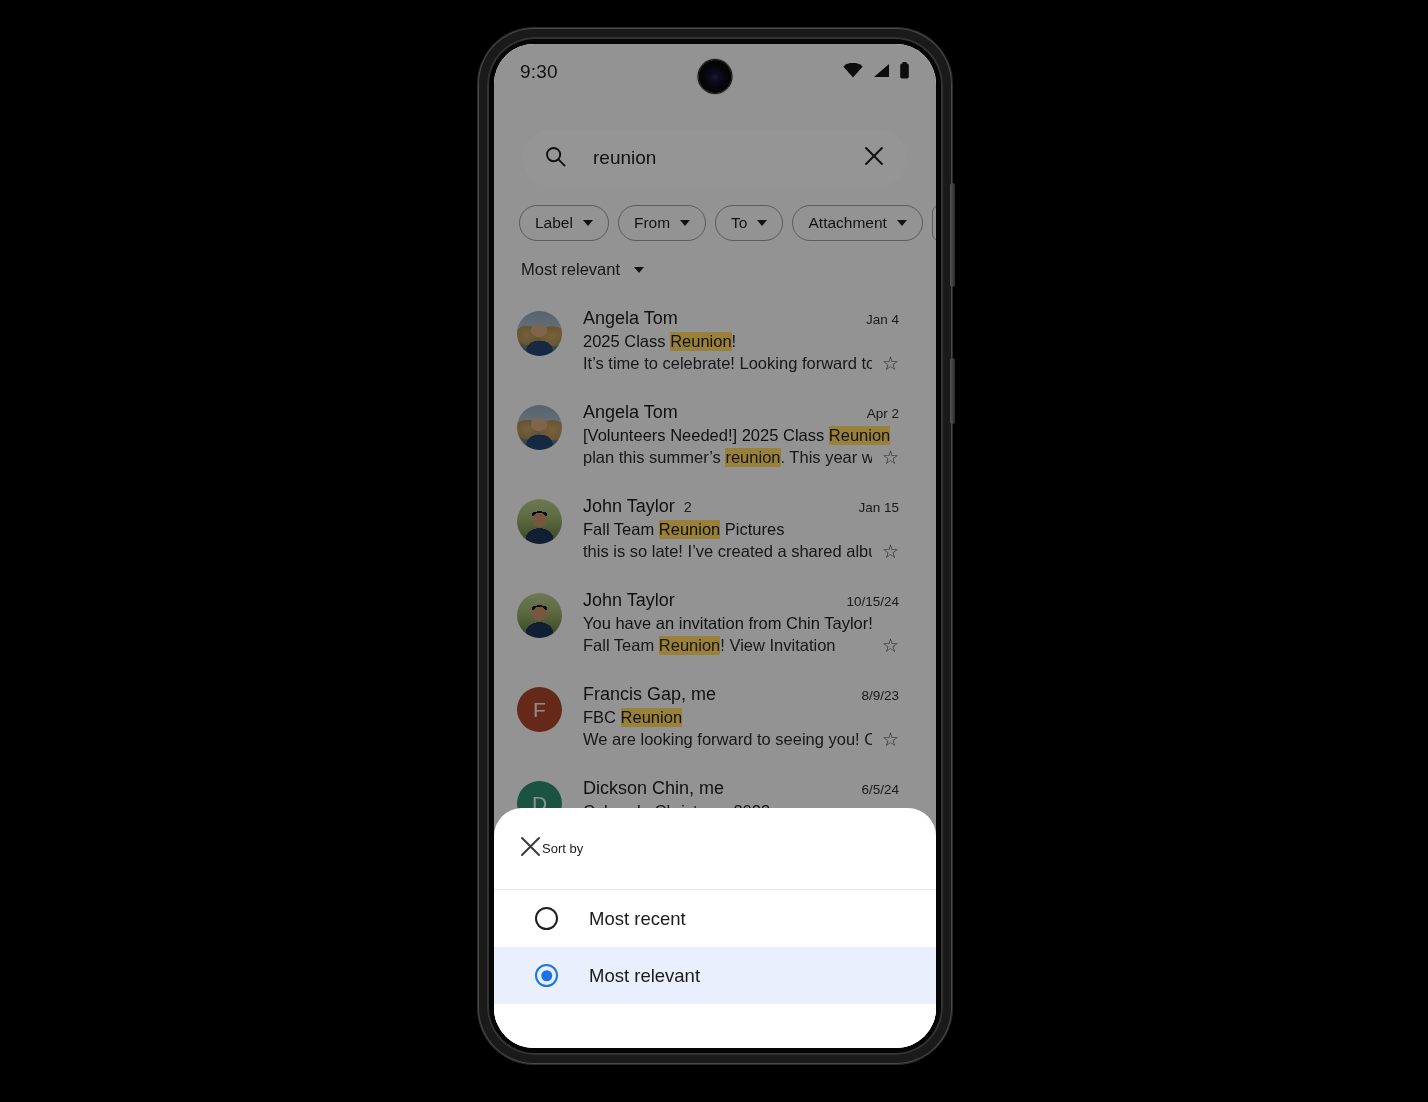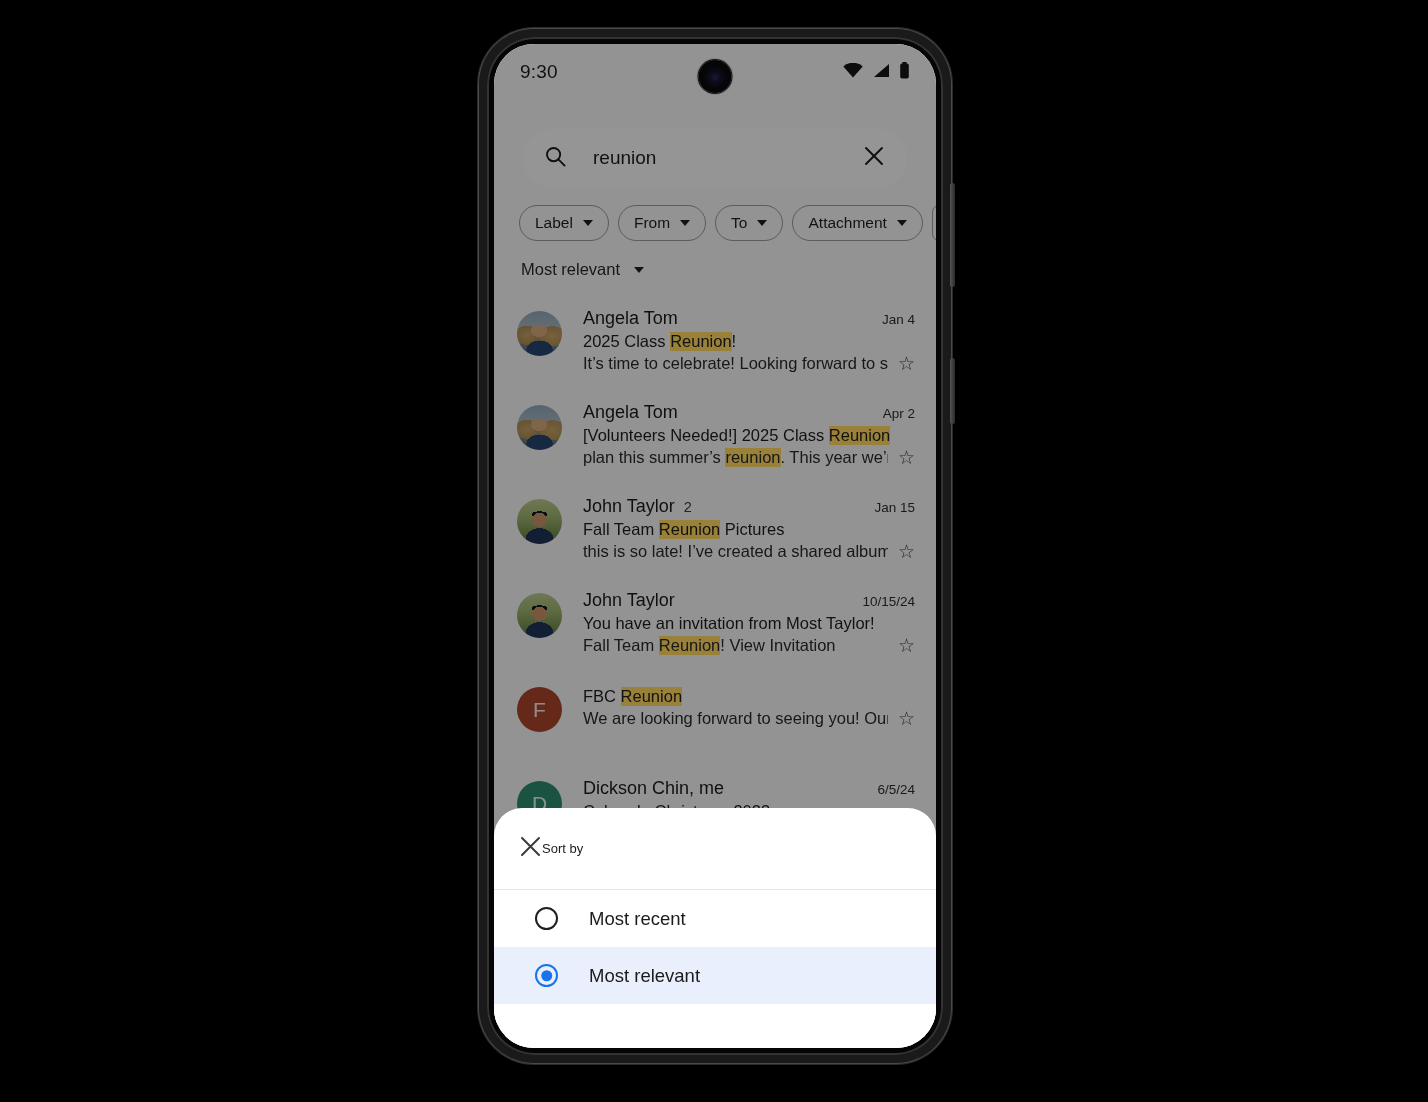--- a/index.html
+++ b/index.html
@@ -148,21 +148,21 @@
 
   
   #email-list {
     position: absolute;
     left: 0; right: 0; top: 252px; bottom: 0;
     z-index: 2;
   }
   .email-row {
     position: relative;
     display: flex;
-    padding: 12px 21px 10px 23px;
+    padding: 12px 37px 10px 23px;
     min-height: 94px;
   }
   .avatar {
     flex: none;
     width: 45px; height: 45px;
     border-radius: 50%;
     overflow: hidden;
     margin-top: 3px;
     display: flex; align-items: center; justify-content: center;
     font-size: 21px; color: rgba(255,255,255,0.88);
@@ -407,30 +407,34 @@
           </div>
         </div>
       </div>
       <div class="email-row">
         <div class="avatar ava-john"></div>
         <div class="email-body">
           <div class="email-line1">
             <span class="sender">John Taylor</span>
             <span class="date">10/15/24</span>
           </div>
-          <div class="subject">You have an invitation from Most Taylor!</div>
+          <div class="subject">You have an invitation from Chin Taylor!</div>
           <div class="snippet-line">
             <div class="snippet">Fall Team <span class="hl">Reunion</span>! View Invitation</div>
             <span class="star">☆</span>
           </div>
         </div>
       </div>
       <div class="email-row">
         <div class="avatar" style="background: rgb(168, 67, 42);">F</div>
         <div class="email-body">
+          <div class="email-line1">
+            <span class="sender">Francis Gap, me</span>
+            <span class="date">8/9/23</span>
+          </div>
           <div class="subject">FBC <span class="hl">Reunion</span></div>
           <div class="snippet-line">
             <div class="snippet">We are looking forward to seeing you!  Our…</div>
             <span class="star">☆</span>
           </div>
         </div>
       </div>
       <div class="email-row">
         <div class="avatar" style="background: rgb(46, 138, 110);">D</div>
         <div class="email-body">

